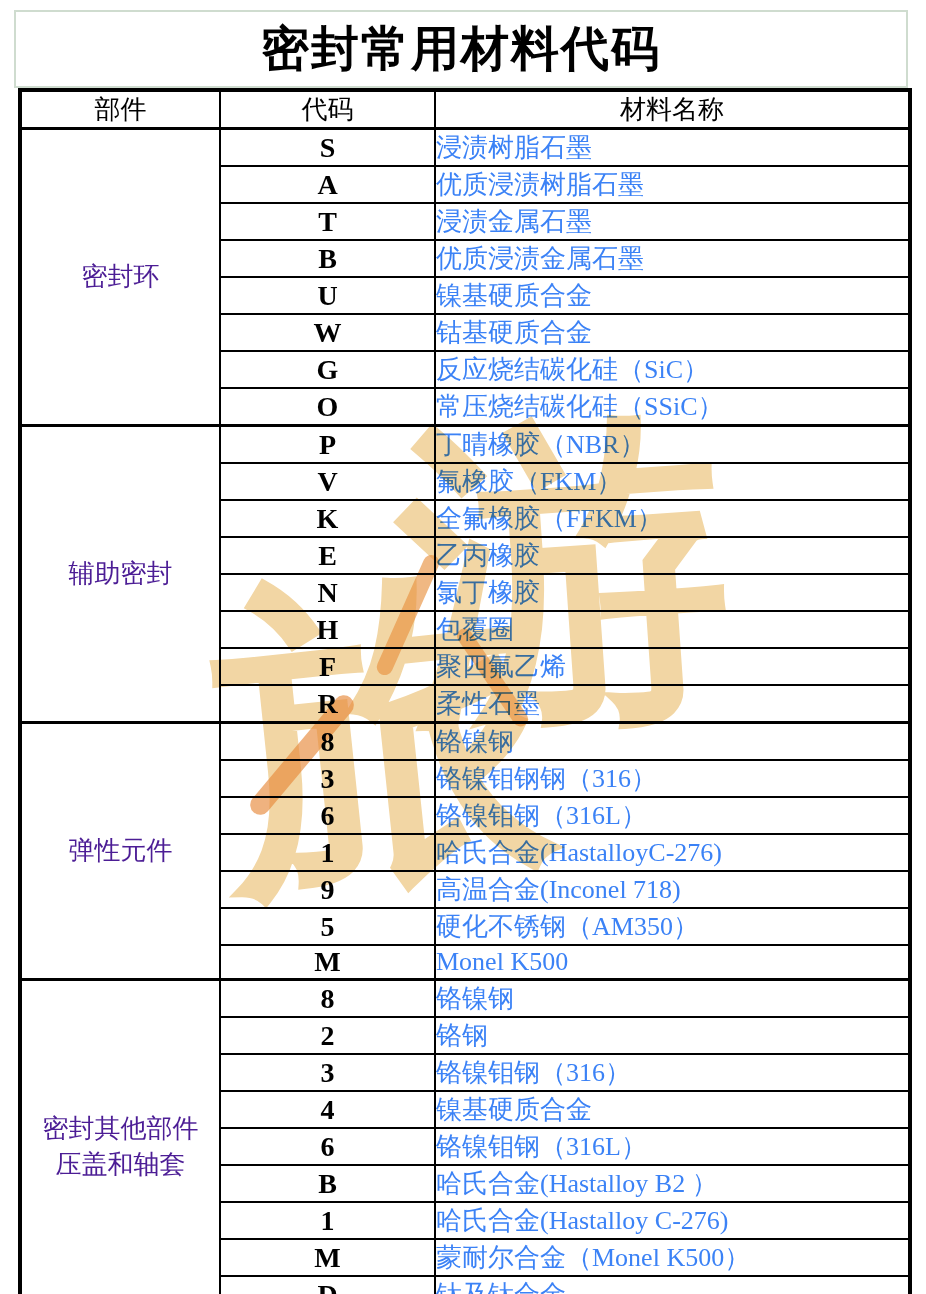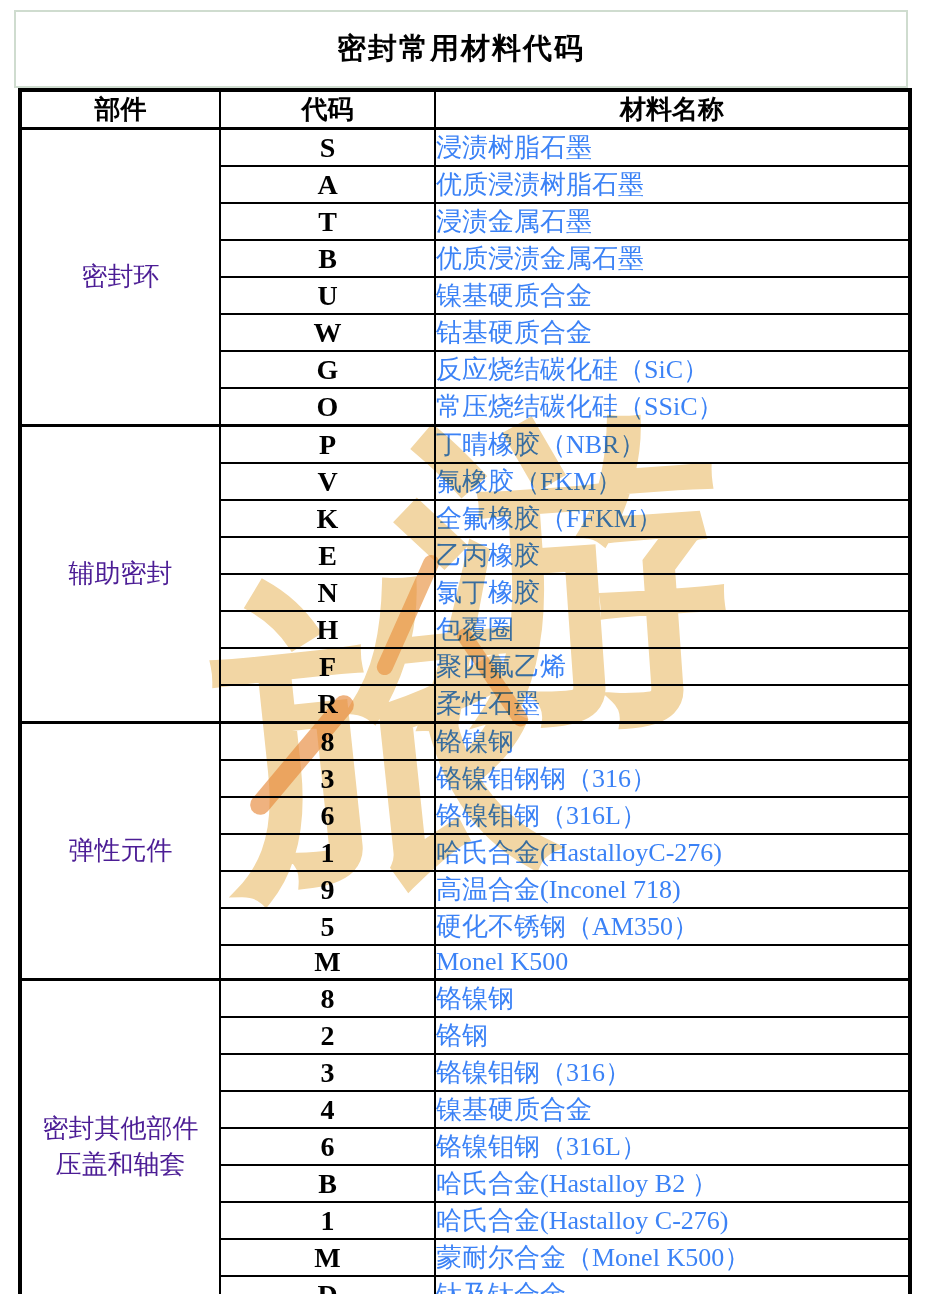--- a/index.html
+++ b/index.html
@@ -13,42 +13,42 @@
   .page{position:absolute;left:0;top:0;width:926px;height:1294px;}
 
   
   .title-box{
     position:absolute;left:14px;top:10px;width:894px;height:78px;
     border:2px solid #cfdccf;
     display:flex;align-items:center;justify-content:center;
     background:#ffffff;box-sizing:border-box;
   }
   .title-text{
-    font-size:29px;font-weight:bold;color:#000;
+    font-size:48px;font-weight:bold;color:#000;
     letter-spacing:2px;white-space:nowrap;
   }
 
   
   table.main-table{
     position:absolute;left:18px;top:88px;width:890px;
     border-collapse:collapse;table-layout:fixed;
     background:transparent;
   }
   table.main-table col.c1{width:200px;}
   table.main-table col.c2{width:215px;}
   table.main-table col.c3{width:475px;}
   table.main-table{border:4px solid #000;}
   table.main-table th, table.main-table td{
     border:2px solid #000;
     padding:0;margin:0;
     background:transparent;
   }
   table.main-table thead th{
     height:30px;
-    font-size:26px;font-weight:bold;text-align:center;vertical-align:middle;
+    font-size:26px;font-weight:normal;text-align:center;vertical-align:middle;
     border-bottom:3px solid #000;
   }
   table.main-table tbody tr{height:34px;}
   td.component-cell{
     text-align:center;vertical-align:middle;
     font-size:26px;color:#4c1d95;
     white-space:pre-line;line-height:1.35;
     border-top:3px solid #000;
   }
   td.code-cell{

